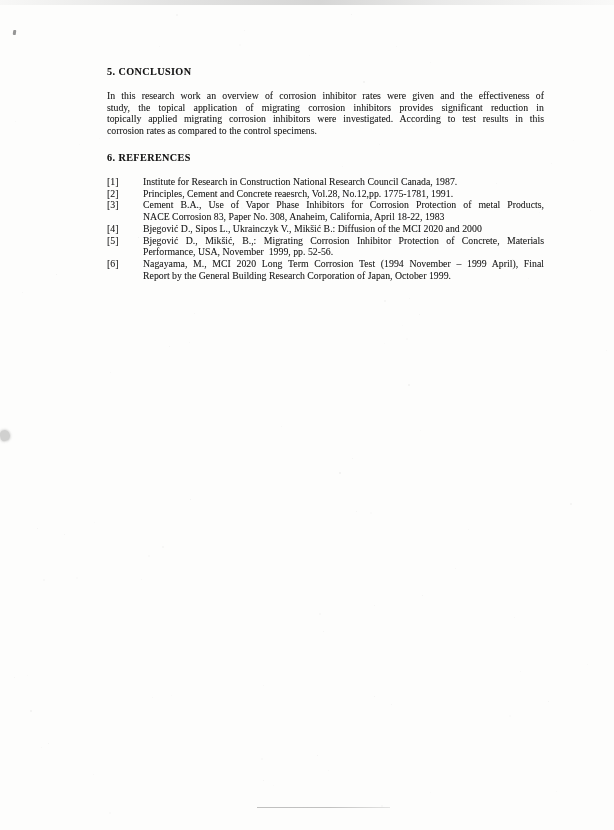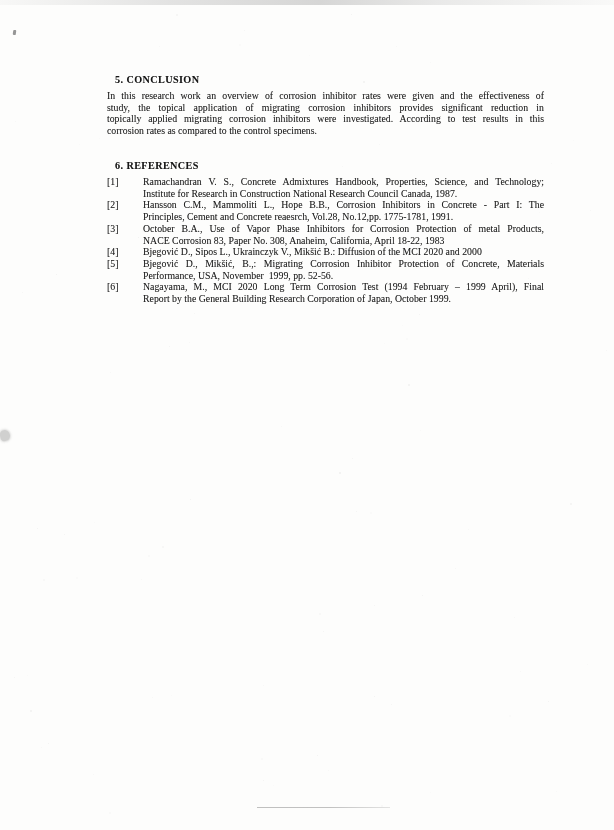--- a/index.html
+++ b/index.html
@@ -48,21 +48,21 @@
 
   
   .content {
     position: absolute; left: 107px; top: 0; width: 437px;
     color: #1e1e1e;
     font-size: 9.8px;
     line-height: 11.7px;
     text-shadow: 0 0 0.5px rgba(45,45,45,0.35);
   }
   .heading {
-    position: absolute; left: 0; margin: 8px;
+    position: absolute; left: 0; margin: 0;
     font-size: 10.2px; font-weight: 700; letter-spacing: 0.4px;
     color: #161616;
   }
   .h-conclusion { top: 66px; }
   .h-references { top: 152px; }
   .p-conclusion { position: absolute; top: 90px; left: 0; width: 437px; }
   .refs { position: absolute; top: 176px; left: 0; width: 437px; }
   .ref-item { display: flex; }
   .ref-label { flex: none; width: 36px; }
   .ref-text { flex: 1 1 auto; min-width: 0; }
@@ -179,53 +179,51 @@
         <div class="tline jline">topically applied migrating corrosion inhibitors were investigated. According to test results in this</div>
         <div class="tline">corrosion rates as compared to the control specimens.</div>
       </div>
 
     <h2 class="heading h-references">6. REFERENCES</h2>
 
     <div class="refs" id="refs-list">
         <div class="ref-item">
           <span class="ref-label">[1]</span>
           <div class="ref-text">
-            <div class="tline jline">Ramachandran V. S., Concrete Admixtures Handbook, Properties, Science, and Technology;</div>
             <div class="tline">Institute for Research in Construction National Research Council Canada, 1987.</div>
           </div>
         </div>
         <div class="ref-item">
           <span class="ref-label">[2]</span>
           <div class="ref-text">
-            <div class="tline jline">Hansson C.M., Mammoliti L., Hope B.B., Corrosion Inhibitors in Concrete - Part I: The</div>
             <div class="tline">Principles, Cement and Concrete reaesrch, Vol.28, No.12,pp. 1775-1781, 1991.</div>
           </div>
         </div>
         <div class="ref-item">
           <span class="ref-label">[3]</span>
           <div class="ref-text">
-            <div class="tline jline">October B.A., Use of Vapor Phase Inhibitors for Corrosion Protection of metal Products,</div>
+            <div class="tline jline">Cement B.A., Use of Vapor Phase Inhibitors for Corrosion Protection of metal Products,</div>
             <div class="tline">NACE Corrosion 83, Paper No. 308, Anaheim, California, April 18-22, 1983</div>
           </div>
         </div>
         <div class="ref-item">
           <span class="ref-label">[4]</span>
           <div class="ref-text">
             <div class="tline">Bjegović D., Sipos L., Ukrainczyk V., Mikšić B.: Diffusion of the MCI 2020 and 2000</div>
           </div>
         </div>
         <div class="ref-item">
           <span class="ref-label">[5]</span>
           <div class="ref-text">
             <div class="tline jline">Bjegović D., Mikšić, B.,: Migrating Corrosion Inhibitor Protection of Concrete, Materials</div>
             <div class="tline">Performance, USA, November&nbsp; 1999, pp. 52-56.</div>
           </div>
         </div>
         <div class="ref-item">
           <span class="ref-label">[6]</span>
           <div class="ref-text">
-            <div class="tline jline">Nagayama, M., MCI 2020 Long Term Corrosion Test (1994 February – 1999 April), Final</div>
+            <div class="tline jline">Nagayama, M., MCI 2020 Long Term Corrosion Test (1994 November – 1999 April), Final</div>
             <div class="tline">Report by the General Building Research Corporation of Japan, October 1999.</div>
           </div>
         </div>
       </div>
   </div>
 </div>
 
 </body></html>

